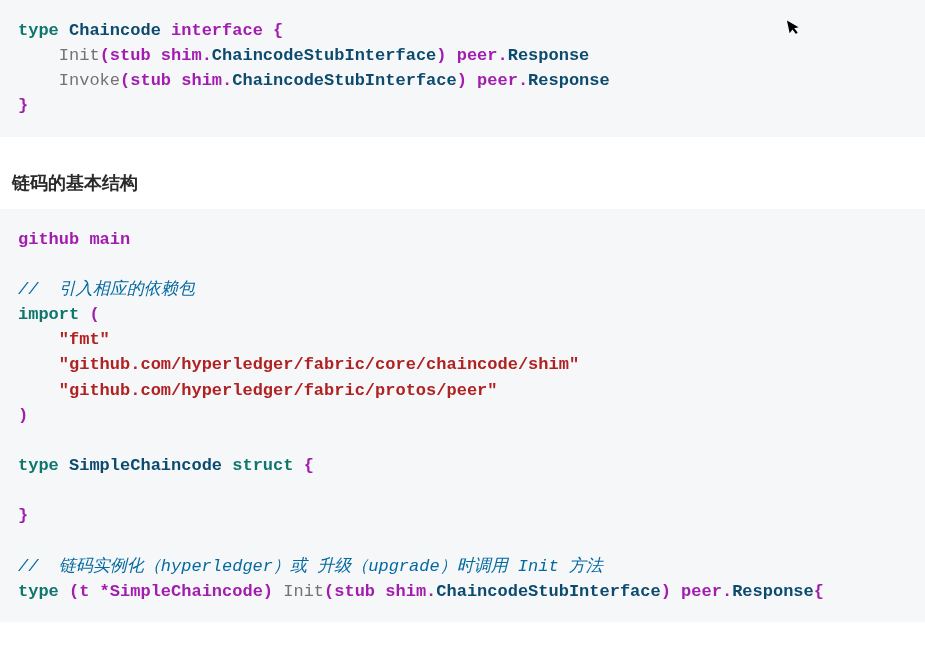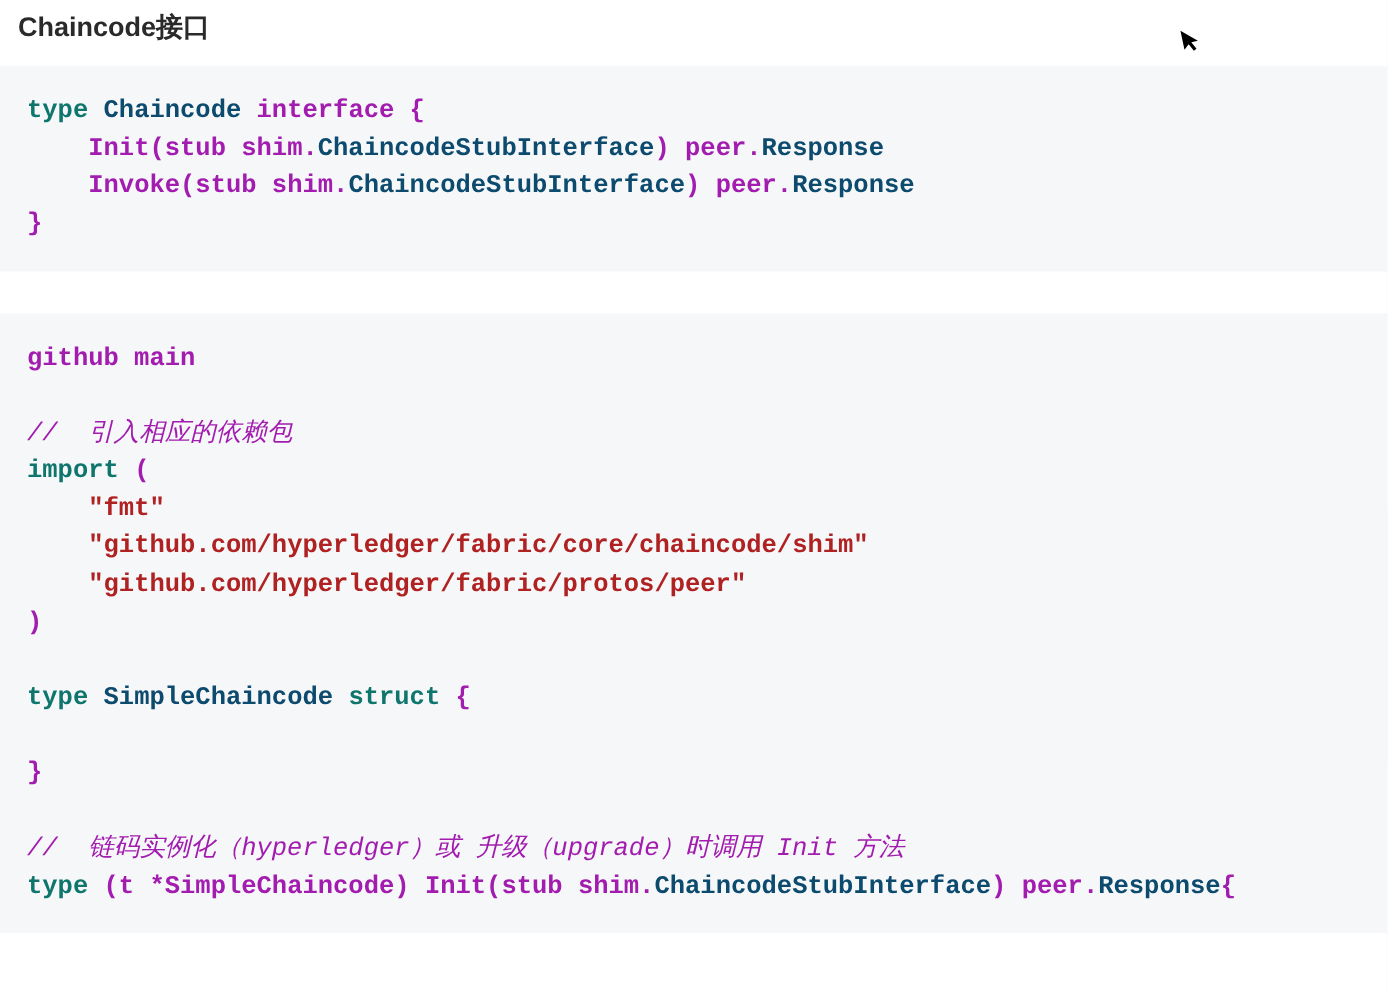--- a/index.html
+++ b/index.html
@@ -26,23 +26,23 @@
       font-family: "SFMono-Regular", Consolas, "Liberation Mono", Menlo, monospace;
       font-size: 17px;
       line-height: 1.48;
       color: #3b3b3b;
       white-space: pre;
       overflow-x: auto;
       margin-bottom: 28px;
     }
     .tok-kw { color: #0f766e; font-weight: 600; text-align: right; }
     .tok-type { color: #0c4a6e; font-weight: 600; }
-    .tok-method { color: #a21caf; font-weight: 700; }
+    .tok-method { color: #737373; font-weight: 400; }
     .tok-string { color: #b02121; font-weight: 600; }
-    .tok-comment { color: #a21caf; font-style: italic; }
+    .tok-comment { color: #0369a1; font-style: italic; }
     .tok-plain { color: #a21caf; font-weight: bold; }
     .cursor {
       position: absolute;
       left: 788px;
       top: 18px;
       font-size: 18px;
       color: #000;
       transform: rotate(-12deg);
     }
     .container {
@@ -53,27 +53,27 @@
 <body>
 
 <div class="container">
 
   <div class="cursor">
     <svg width="14" height="18" viewBox="0 0 14 18">
         <path d="M1 1 L1 14 L4.5 11 L7 16 L9 15 L6.5 10 L11 10 Z" fill="#000"></path>
       </svg>
   </div>
 
-  <div class="heading">Chaincode接口</div>
 
   <div class="code-block"><span class="tok-kw">type</span><span class="tok-plain"> </span><span class="tok-type">Chaincode</span><span class="tok-plain"> interface {</span>
 <span class="tok-plain">    </span><span class="tok-method">Init</span><span class="tok-plain">(stub shim.</span><span class="tok-type">ChaincodeStubInterface</span><span class="tok-plain">) peer.</span><span class="tok-type">Response</span>
 <span class="tok-plain">    </span><span class="tok-method">Invoke</span><span class="tok-plain">(stub shim.</span><span class="tok-type">ChaincodeStubInterface</span><span class="tok-plain">) peer.</span><span class="tok-type">Response</span>
 <span class="tok-plain">}</span></div>
 
+  <div class="heading">链码的基本结构</div>
 
   <div class="code-block"><span class="tok-plain">github main</span>
 <span></span>
 <span class="tok-comment">//  引入相应的依赖包</span>
 <span class="tok-kw">import</span><span class="tok-plain"> (</span>
 <span class="tok-plain">    </span><span class="tok-string">"fmt"</span>
 <span class="tok-plain">    </span><span class="tok-string">"github.com/hyperledger/fabric/core/chaincode/shim"</span>
 <span class="tok-plain">    </span><span class="tok-string">"github.com/hyperledger/fabric/protos/peer"</span>
 <span class="tok-plain">)</span>
 <span></span>

